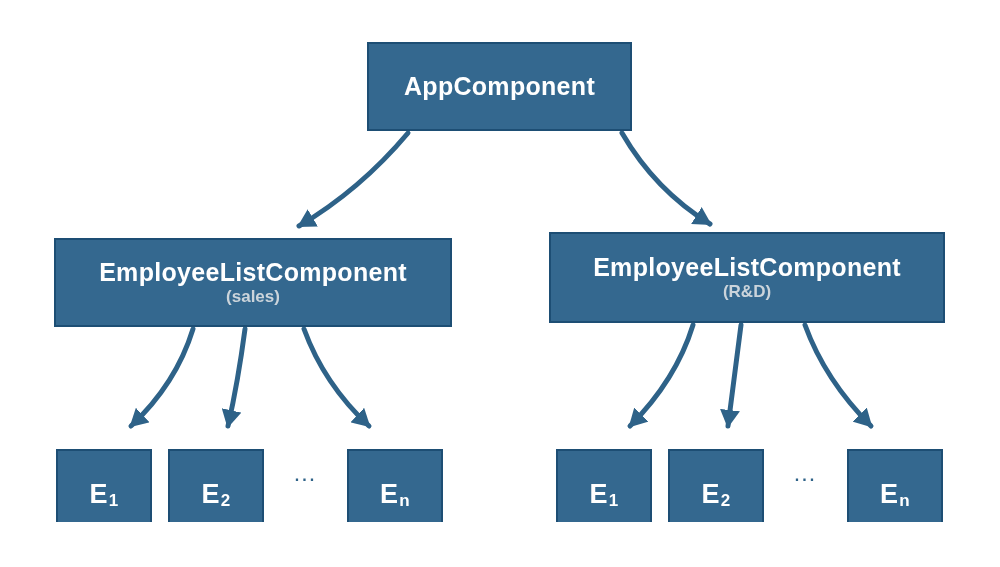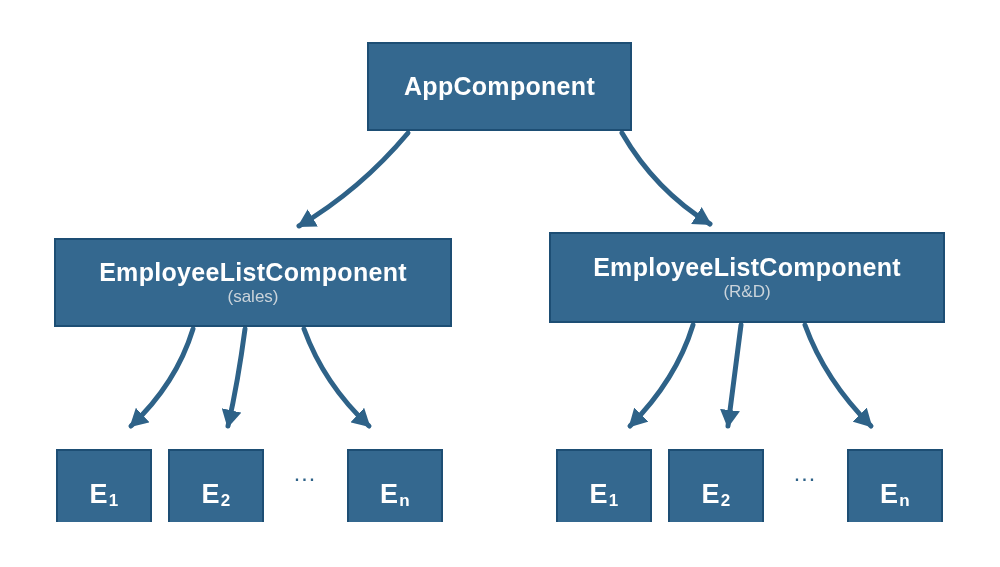--- a/index.html
+++ b/index.html
@@ -41,21 +41,21 @@
   }
   .box .title {
     color: var(--title-text, #ffffff);
     font-weight: 700;
     font-size: 25px;
     line-height: 1.15;
     letter-spacing: 0.3px;
   }
   .box .subtitle {
     color: var(--subtitle-text, #CBD4DB);
-    font-weight: 400;
+    font-weight: 700;
     font-size: 17px;
     line-height: 1.2;
   }
   .box.app    { left: 367px; top: 42px;  width: 265px; height: 89px; }
   .box.parent-left  { left: 54px;  top: 238px; width: 398px; height: 89px; }
   .box.parent-right { left: 549px; top: 232px; width: 396px; height: 91px; }
   .box.leaf {
     width: 96px; height: 92px; top: 433px; margin-top: 16px;
   }
   .leaf .title { font-size: 27px; }

